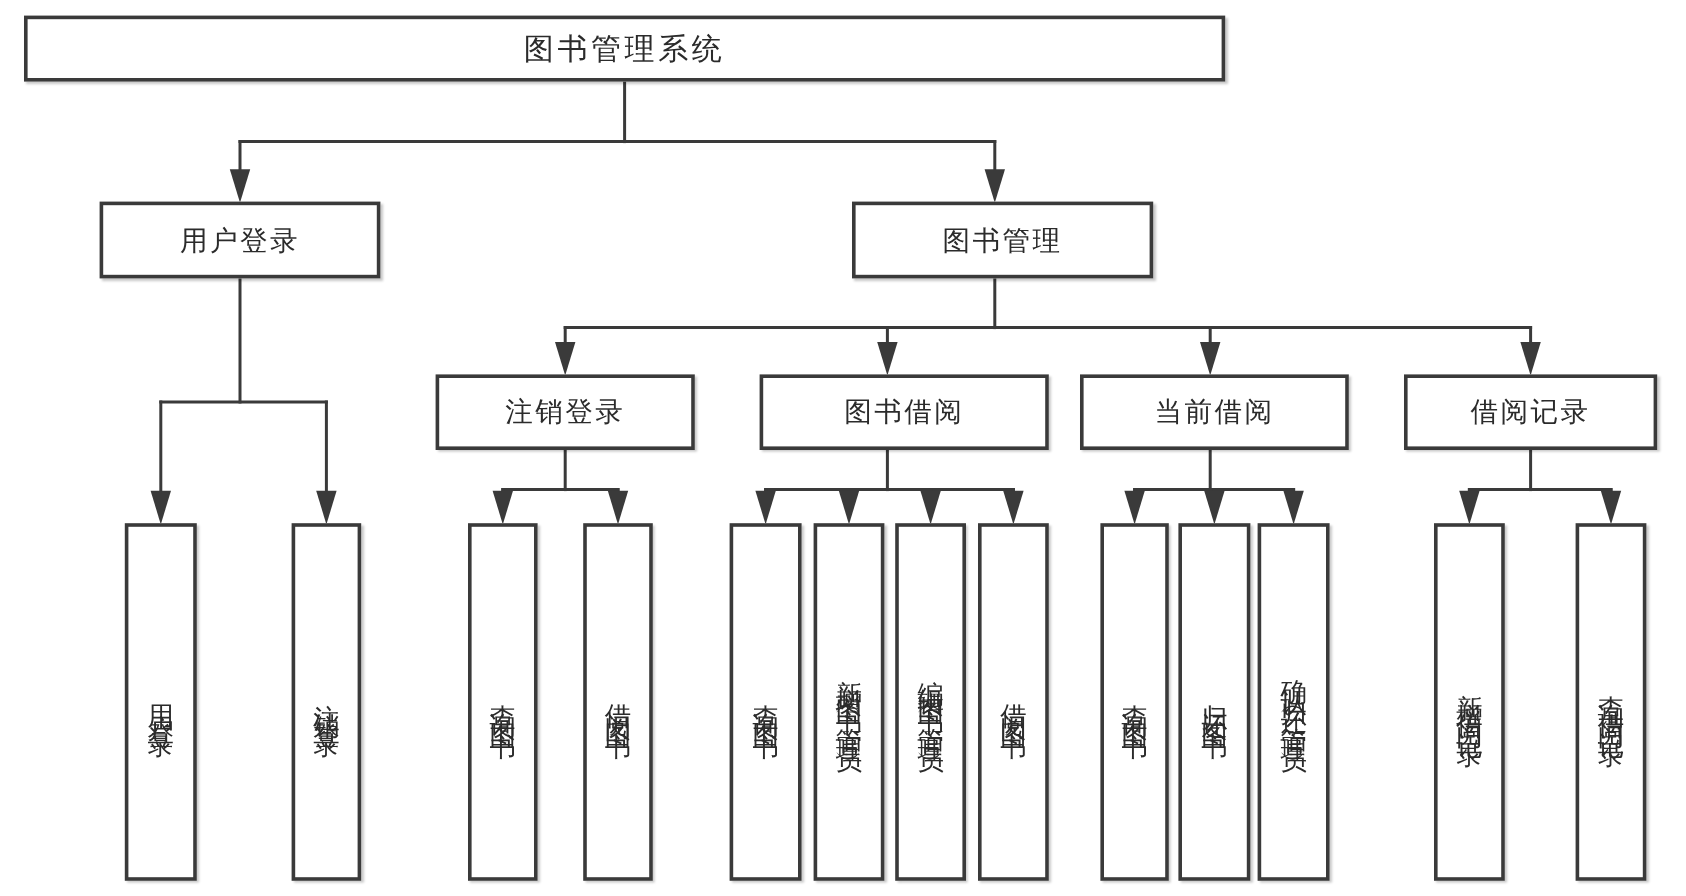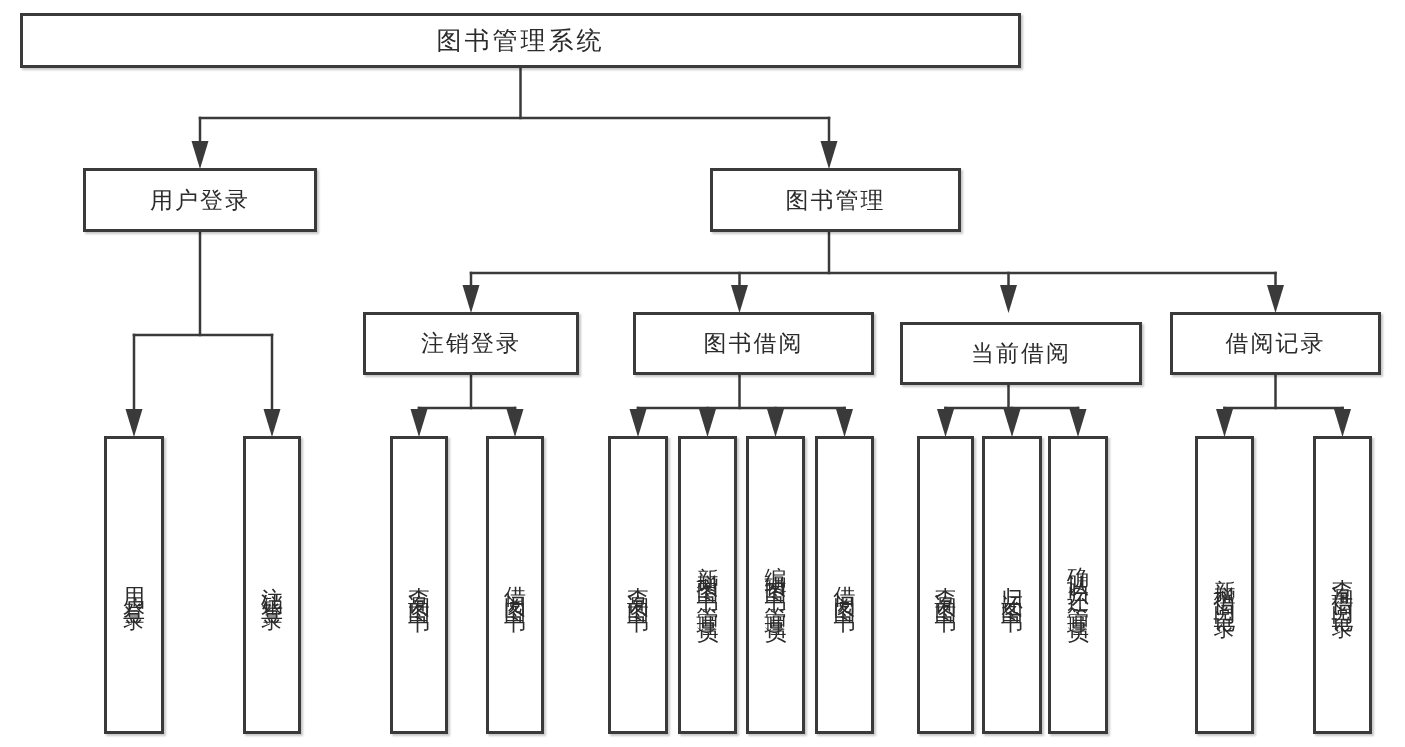--- a/index.html
+++ b/index.html
@@ -86,21 +86,21 @@
       </div>
       <div class="node horizontal" style="left: 710px; top: 168px; width: 251px; height: 64px;">
         <span class="label">图书管理</span>
       </div>
       <div class="node horizontal" style="left: 363px; top: 312px; width: 216px; height: 63px;">
         <span class="label">注销登录</span>
       </div>
       <div class="node horizontal" style="left: 633px; top: 312px; width: 241px; height: 63px;">
         <span class="label">图书借阅</span>
       </div>
-      <div class="node horizontal" style="left: 900px; top: 312px; width: 242px; height: 63px; margin-top: 10px;">
+      <div class="node horizontal" style="left: 900px; top: 312px; width: 224px; height: 63px;">
         <span class="label">当前借阅</span>
       </div>
       <div class="node horizontal" style="left: 1170px; top: 312px; width: 211px; height: 63px;">
         <span class="label">借阅记录</span>
       </div>
       <div class="node vertical" style="left: 104px; top: 436px; width: 60px; height: 298px;">
         <span class="label">用户登录</span>
       </div>
       <div class="node vertical" style="left: 243px; top: 436px; width: 58px; height: 298px;">
         <span class="label">注销登录</span>

